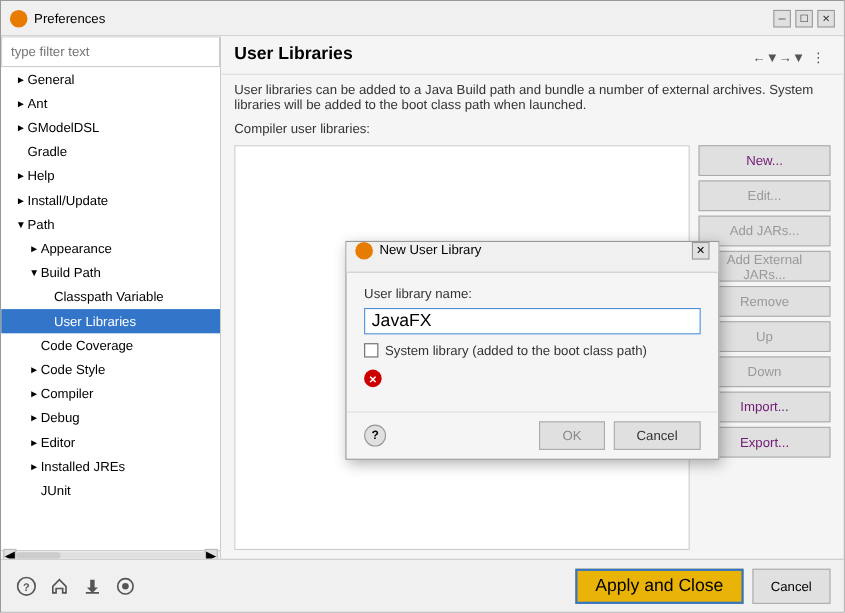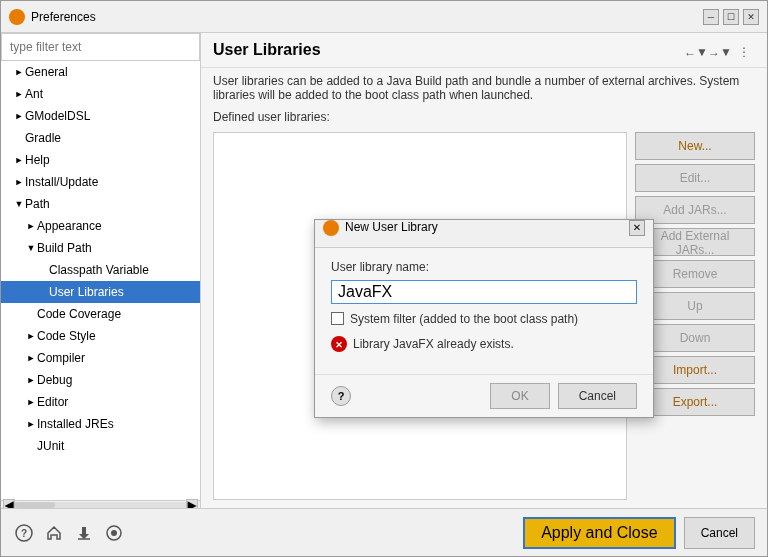--- a/index.html
+++ b/index.html
@@ -208,21 +208,21 @@
     }
 
     .right-btn {
       height: 28px;
       background: #e0e0e0;
       border: 1px solid #aaa;
       cursor: pointer;
       font-size: 12px;
       text-align: center;
       padding: 0 8px;
-      color: #a16207;
+      color: #701a75;
     }
     .right-btn:disabled {
       color: #999;
       cursor: default;
     }
 
     
     .bottom-bar {
       height: 48px;
       background: #f0f0f0;
@@ -542,21 +542,21 @@
       <div class="panel-header">
         <span class="panel-title">User Libraries</span>
         <div class="panel-toolbar">
           <button class="toolbar-btn">←▼</button>
           <button class="toolbar-btn">→▼</button>
           <button class="toolbar-btn">⋮</button>
         </div>
       </div>
 
       <div class="panel-desc">User libraries can be added to a Java Build path and bundle a number of external archives. System libraries will be added to the boot class path when launched.</div>
-      <div class="panel-defined-label">Defined user libraries:</div>
+      <div class="panel-defined-label">Compiler user libraries:</div>
 
       <div class="panel-body">
         <div class="libraries-table"></div>
 
         <div class="right-buttons">
           <button class="right-btn">New...</button>
           <button class="right-btn" disabled="">Edit...</button>
           <button class="right-btn" disabled="">Add JARs...</button>
           <button class="right-btn" disabled="">Add External JARs...</button>
           <button class="right-btn" disabled="">Remove</button>
@@ -574,31 +574,30 @@
               <span class="dialog-title-text">New User Library</span>
               <div class="dialog-close-btn">✕</div>
             </div>
 
             <div class="dialog-body">
               <div class="dialog-label">User library name:</div>
               <input class="dialog-input" type="text" value="JavaFX" style="">
 
               <div class="dialog-checkbox-row">
                 <div class="dialog-checkbox"></div>
-                <span class="dialog-checkbox-label">System filter (added to the boot class path)</span>
+                <span class="dialog-checkbox-label">System library (added to the boot class path)</span>
               </div>
 
               <div class="dialog-error">
                 <div class="error-icon">
                   <svg width="14" height="14" viewBox="0 0 14 14">
                     <circle cx="7" cy="7" r="6" fill="#cc0000"></circle>
                     <text x="7" y="11" text-anchor="middle" fill="white" font-size="9" font-weight="bold">✕</text>
                   </svg>
                 </div>
-                <span class="error-text">Library JavaFX already exists.</span>
               </div>
             </div>
 
             <div class="dialog-footer">
               <button class="dialog-help-btn">?</button>
               <div class="dialog-spacer"></div>
               <button class="dialog-ok-btn">OK</button>
               <button class="dialog-cancel-btn">Cancel</button>
             </div>
           </div>

